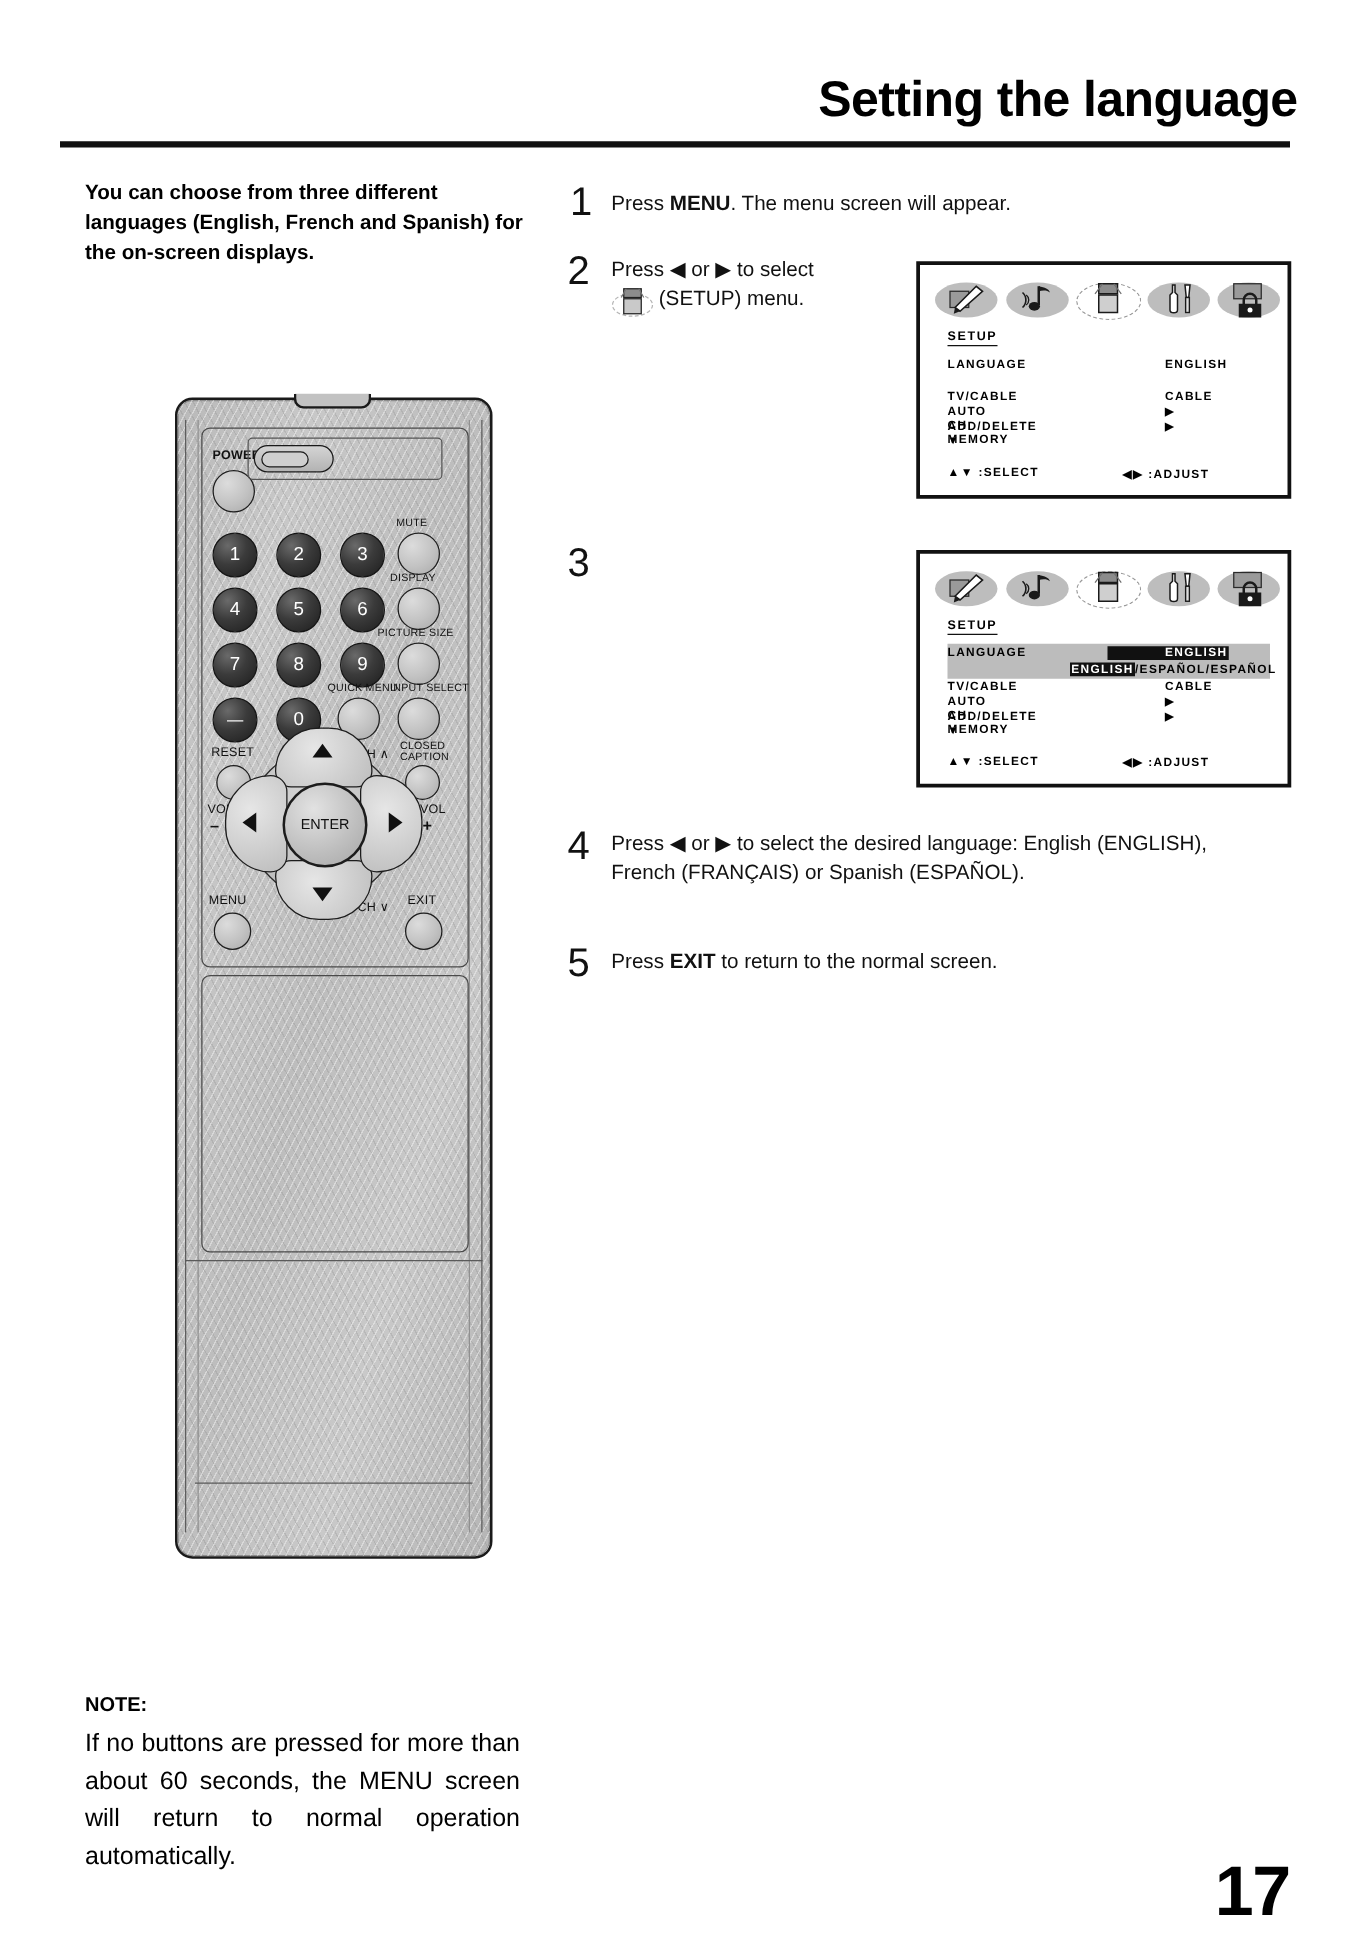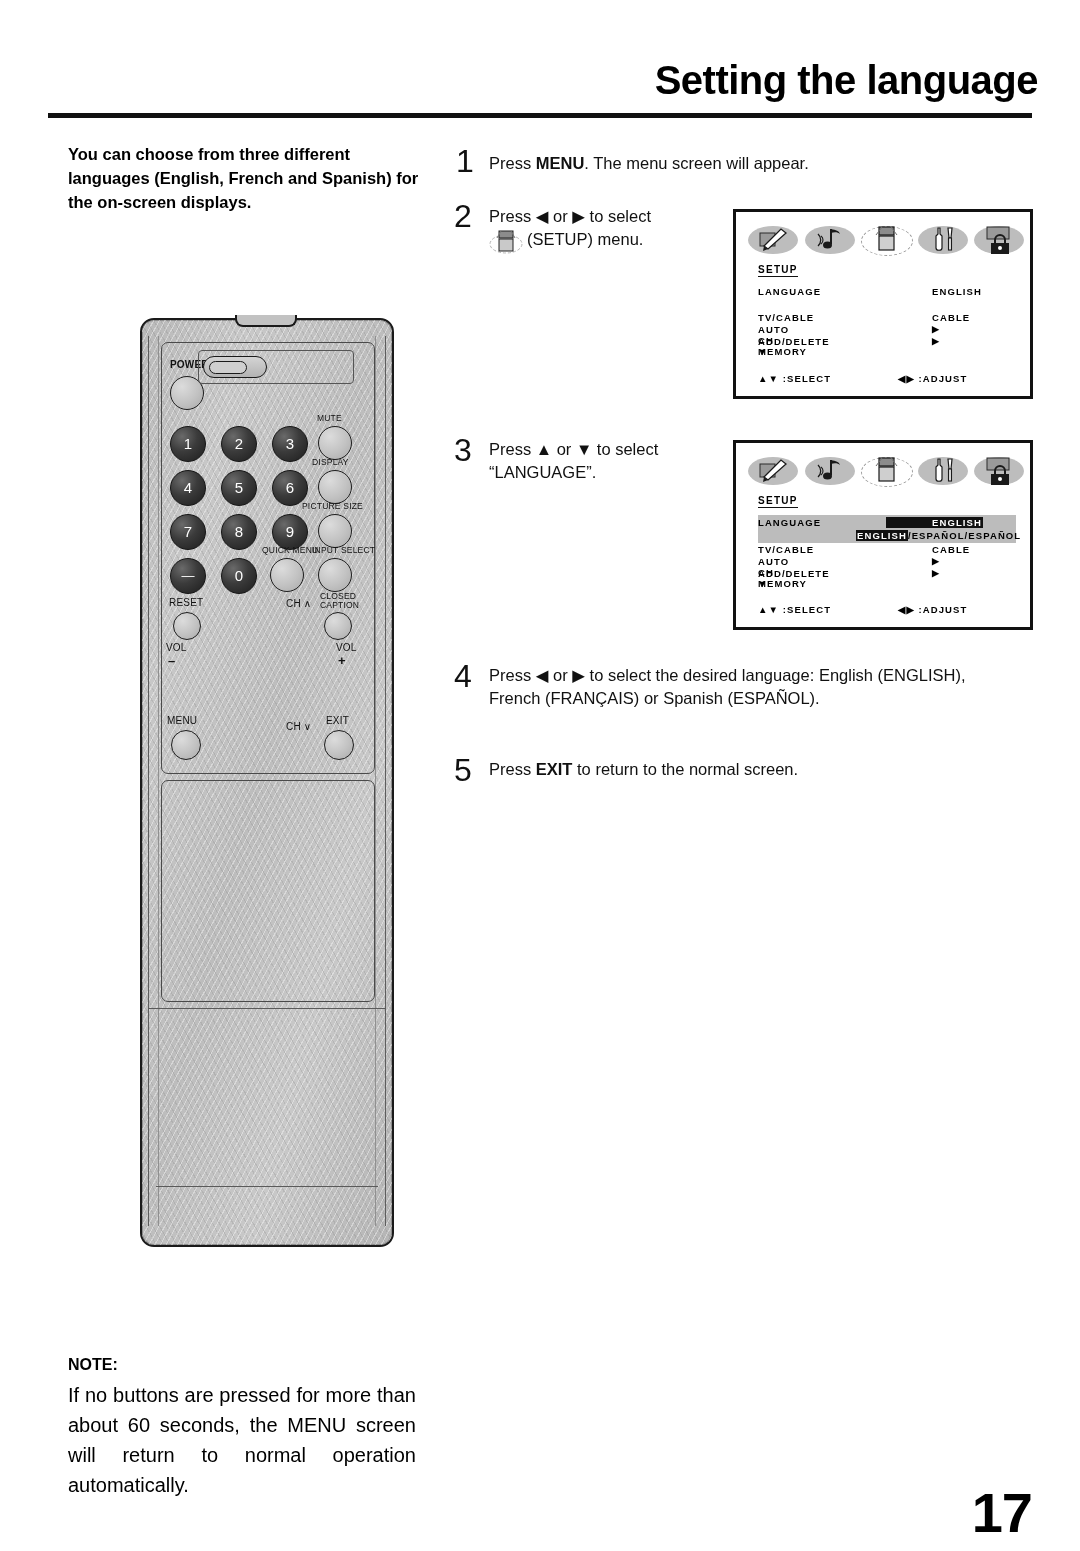--- a/index.html
+++ b/index.html
@@ -154,20 +154,34 @@
     <div class="btn-rd" style="left:184px;top:294px;width:26px;height:26px;"></div>
 
     <div class="rc-lbl" style="left:146px;top:281px;font-size:10px;">CH ∧</div>
     <div class="rc-lbl" style="left:146px;top:404px;font-size:10px;">CH ∨</div>
 
     <div class="rc-lbl" style="left:26px;top:325px;font-size:10px;">VOL</div>
     <div class="rc-lbl" style="left:28px;top:336px;font-size:13px;font-weight:bold;">–</div>
     <div class="rc-lbl" style="left:196px;top:325px;font-size:10px;">VOL</div>
     <div class="rc-lbl" style="left:198px;top:336px;font-size:13px;font-weight:bold;">+</div>
 
+    <div class="dpad">
+      <div class="dp-ring"></div>
+      <div class="dp-arm dp-up"></div>
+      <div class="dp-arm dp-dn"></div>
+      <div class="dp-arm dp-lf"></div>
+      <div class="dp-arm dp-rt"></div>
+      <div class="tri tri-u" style="left:52px;top:-3px;"></div>
+      <div class="tri tri-d" style="left:52px;top:112px;"></div>
+      <div class="tri tri-l" style="left:-4px;top:52px;"></div>
+      <div class="tri tri-r" style="left:113px;top:52px;"></div>
+      <div class="dp-enter">
+        <span>ENTER</span>
+      </div>
+    </div>
 
     <div class="rc-lbl" style="left:27px;top:398px;font-size:10px;">MENU</div>
     <div class="btn-rd" style="left:31px;top:412px;width:28px;height:28px;"></div>
     <div class="rc-lbl" style="left:186px;top:398px;font-size:10px;">EXIT</div>
     <div class="btn-rd" style="left:184px;top:412px;width:28px;height:28px;"></div>
   </div>
 
   <div class="step-no" style="left:456px;top:145px;">1</div>
   <div class="step-tx" style="left:489px;top:152px;width:520px;">Press <b>MENU</b>. The menu screen will appear.</div>
 
@@ -177,21 +191,20 @@
     <svg width="34" height="28" viewBox="0 0 34 28" aria-hidden="true">
       <ellipse cx="17" cy="16" rx="16" ry="9" fill="none" stroke="#b5b5b5" stroke-width="1" stroke-dasharray="3 2"></ellipse>
       <rect x="10" y="3" width="14" height="7" fill="#8c8c8c" stroke="#222" stroke-width="1"></rect>
       <rect x="10" y="11" width="14" height="12" fill="#c9c9c9" stroke="#222" stroke-width="1"></rect>
       <path d="M8 10 L12 3 M26 10 L22 3" stroke="#777" stroke-width="1" fill="none"></path>
     </svg>
   </div>
   <div class="step-tx" style="left:527px;top:228px;width:230px;">(SETUP) menu.</div>
 
   <div class="step-no" style="left:454px;top:434px;">3</div>
-  <div class="step-tx" style="left:489px;top:438px;width:225px;">Press ▲ or ▼ to select “LANGUAGE”.</div>
 
   <div class="step-no" style="left:454px;top:660px;">4</div>
   <div class="step-tx" style="left:489px;top:664px;width:512px;">Press ◀ or ▶ to select the desired language: English (ENGLISH), French (FRANÇAIS) or Spanish (ESPAÑOL).</div>
 
   <div class="step-no" style="left:454px;top:754px;">5</div>
   <div class="step-tx" style="left:489px;top:758px;width:512px;">Press <b>EXIT</b> to return to the normal screen.</div>
 
   <div class="osd" style="left:733px;top:209px;">
     <div class="osd-icons">
       <div class="ic">

